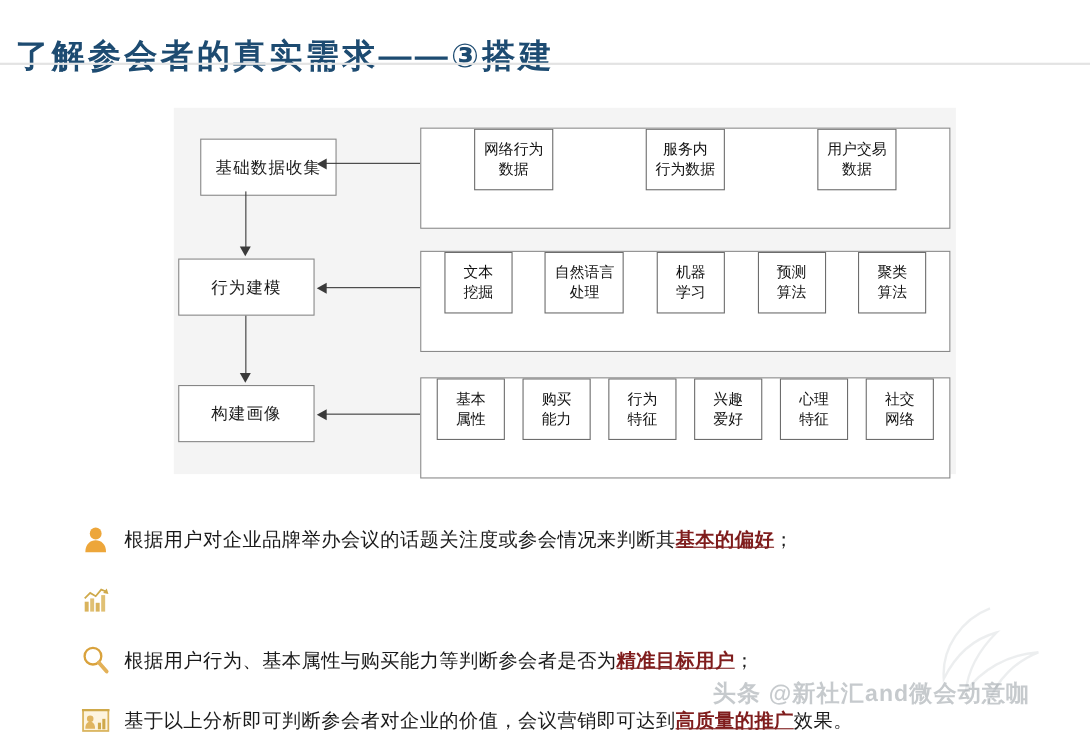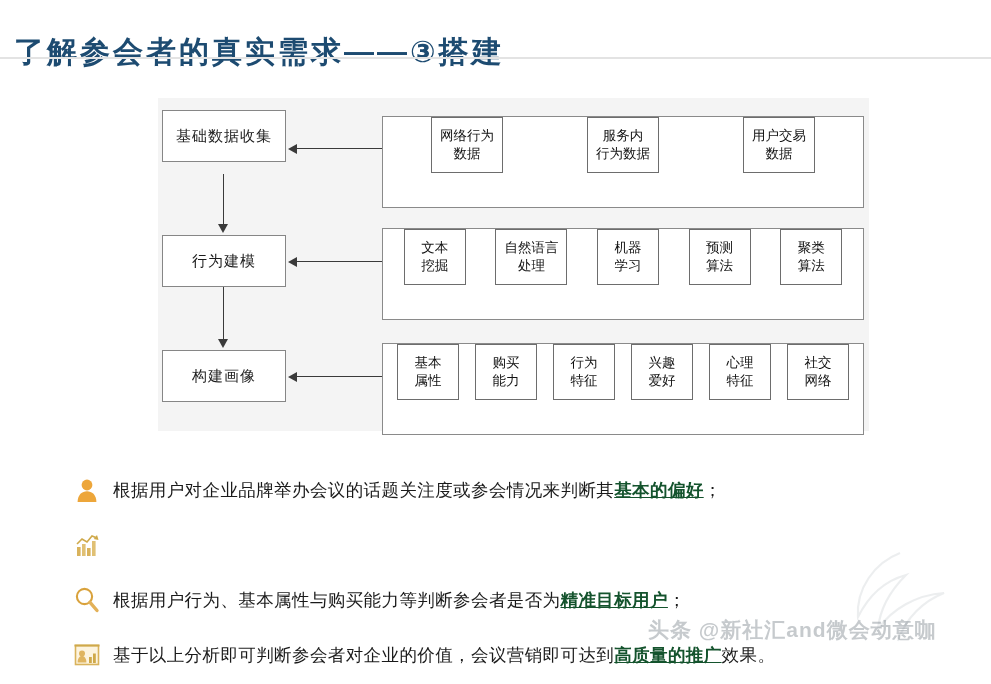--- a/index.html
+++ b/index.html
@@ -55,21 +55,21 @@
     display: flex;
     align-items: center;
     justify-content: center;
     font-size: 15px;
     color: #1c1c1c;
     letter-spacing: 1px;
     width: 124px;
     height: 52px;
     left: 4px;
   }
-  .stage-box.s1 { top: 12px; }
+  .stage-box.s1 { top: 28px; margin-left: 20px; }
   .stage-box.s2 { top: 137px; }
   .stage-box.s3 { top: 252px; }
 
   
   .v-line {
     position: absolute;
     left: 65px;
     width: 1px;
     background: #3a3a3a;
   }
@@ -165,21 +165,21 @@
     align-items: center;
     justify-content: center;
   }
   .bullet-text {
     font-size: 17.5px;
     color: #1a1a1a;
     letter-spacing: 0.4px;
     white-space: nowrap;
   }
   .hl {
-    color: #14532d;
+    color: #7f1d1d;
     font-weight: bold;
     text-decoration: underline;
   }
 
   
   #watermark {
     position: absolute;
     left: 648px;
     top: 616px;
     font-size: 21px;

